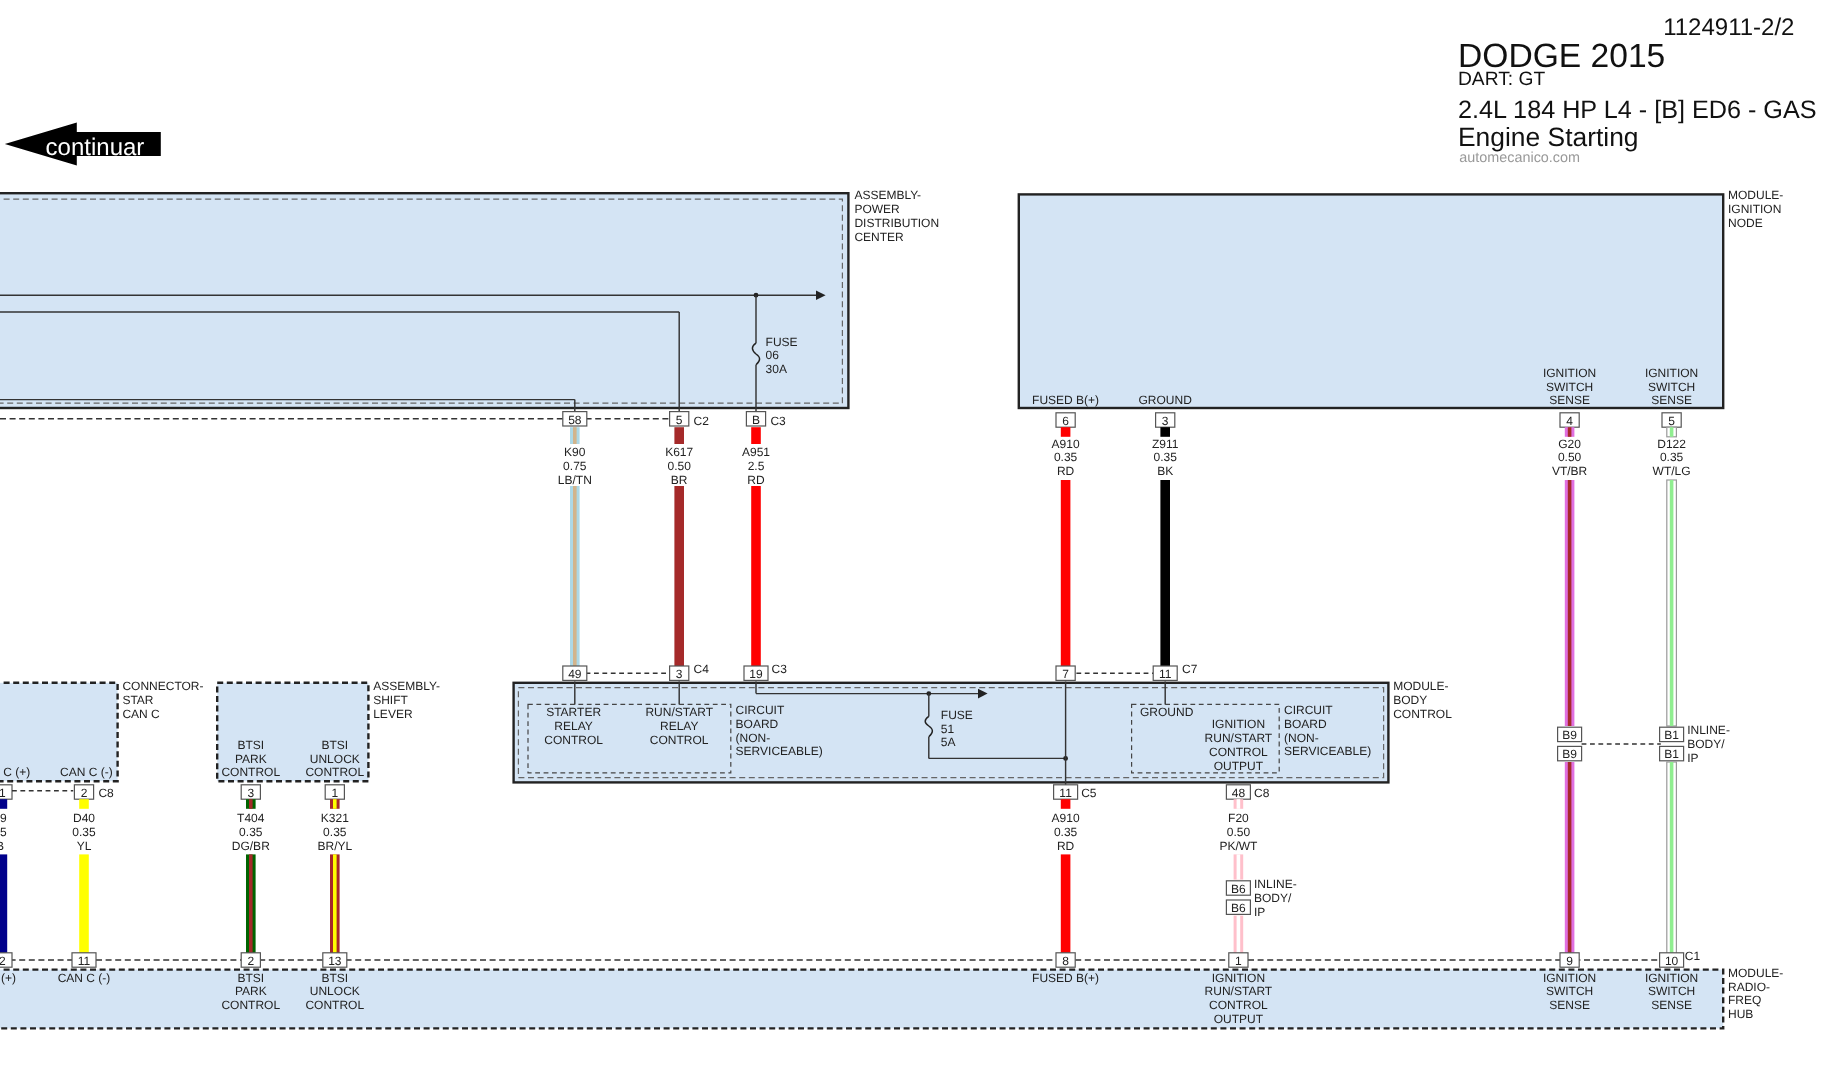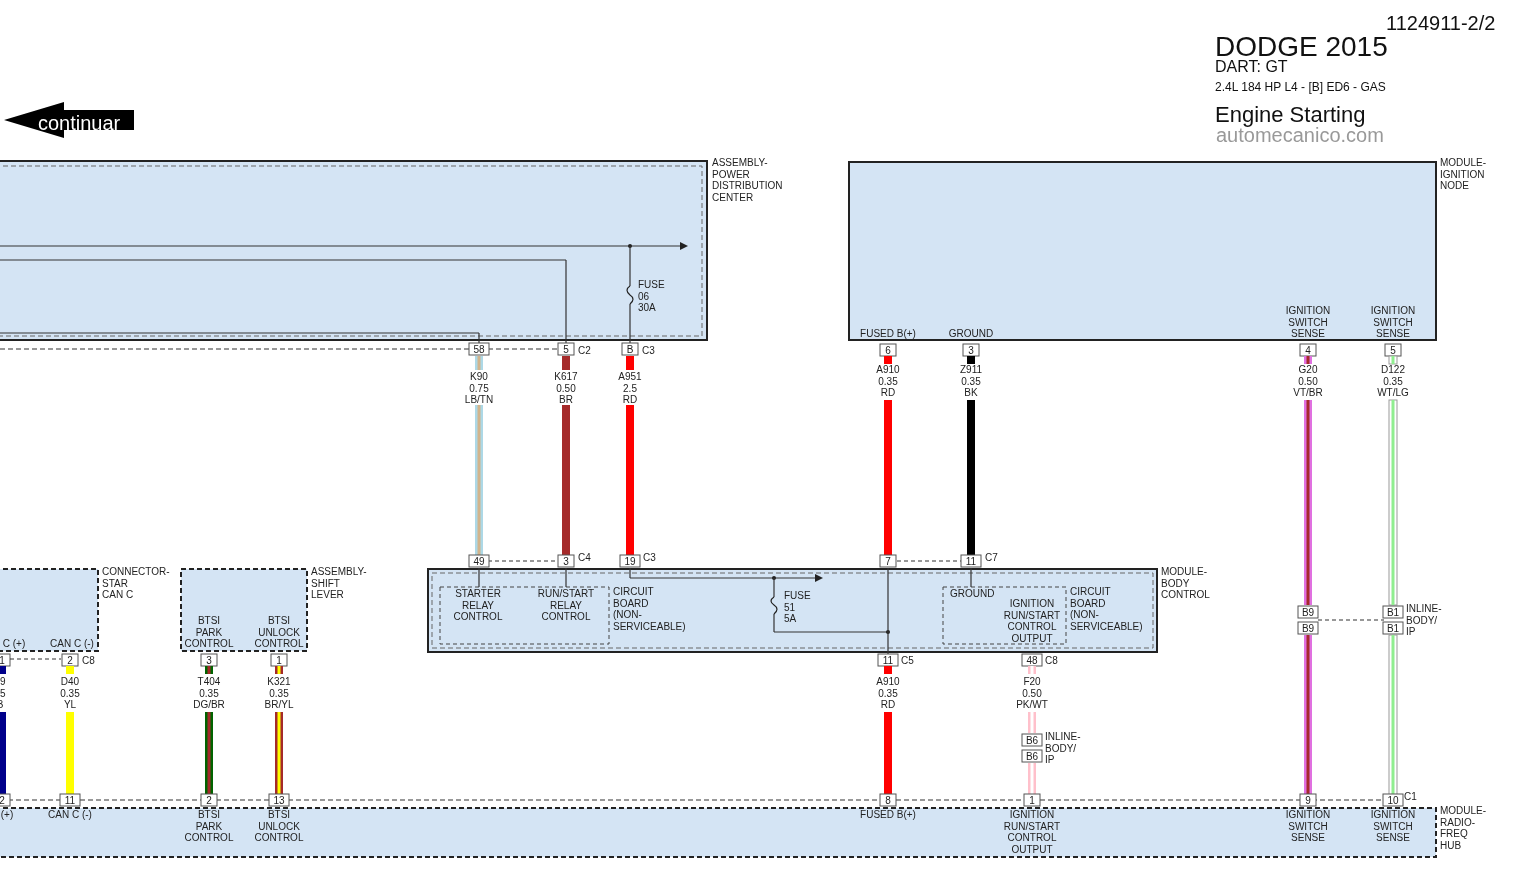--- a/index.html
+++ b/index.html
@@ -4,23 +4,23 @@
 <style>
   html, body { margin: 0; padding: 0; background: #ffffff; }
   body { width: 1520px; height: 896px; overflow: hidden; position: relative; font-family: "Liberation Sans", sans-serif; }
   svg { position: absolute; left: 0; top: 0; }
   .t { font-family: "Liberation Sans", sans-serif; font-size: 10px; fill: #222; }
   .tc { text-anchor: middle; }
   .hdr { position: absolute; font-family: "Liberation Sans", sans-serif; color: #111; }
   #docid { left: 1386px; top: 12px; font-size: 20px; }
   #make { left: 1215px; top: 31px; font-size: 28px; }
   #model { left: 1215px; top: 58px; font-size: 16px; }
-  #engine { left: 1215px; top: 80px; font-size: 12px; }
+  #engine { left: 1215px; top: 80px; font-size: 21px; }
   #system { left: 1215px; top: 102px; font-size: 22px; }
-  #site { left: 1216px; top: 124px; font-size: 20px; color: #999; }
+  #site { left: 1216px; top: 124px; font-size: 12px; color: #999; }
   #continuar { position: absolute; left: 4px; top: 101px; width: 132px; height: 38px; cursor: pointer; }
   #continuar .lbl { position: absolute; left: 34px; top: 11px; color: #fff; font-size: 20px; font-family: "Liberation Sans", sans-serif; }
 </style>
 </head>
 <body>
 
 <div class="hdr" id="docid">1124911-2/2</div>
 <div class="hdr" id="make">DODGE 2015</div>
 <div class="hdr" id="model">DART: GT</div>
 <div class="hdr" id="engine">2.4L 184 HP L4 - [B] ED6 - GAS</div>

